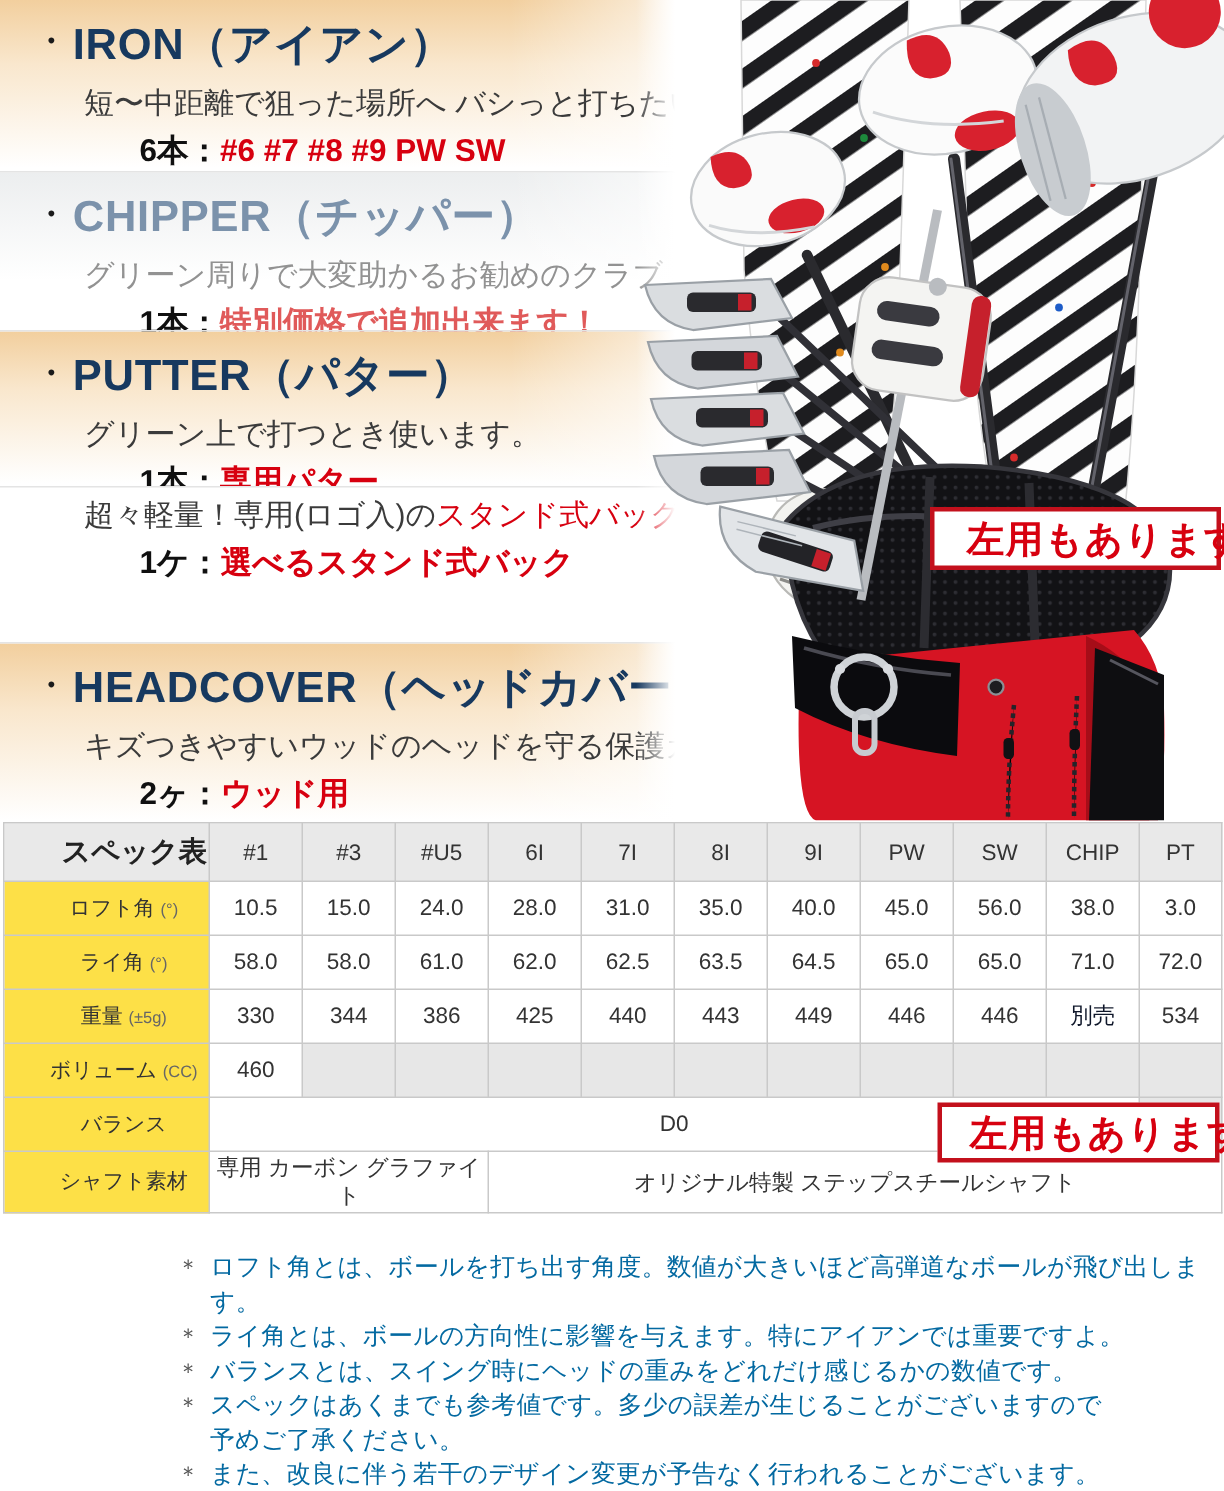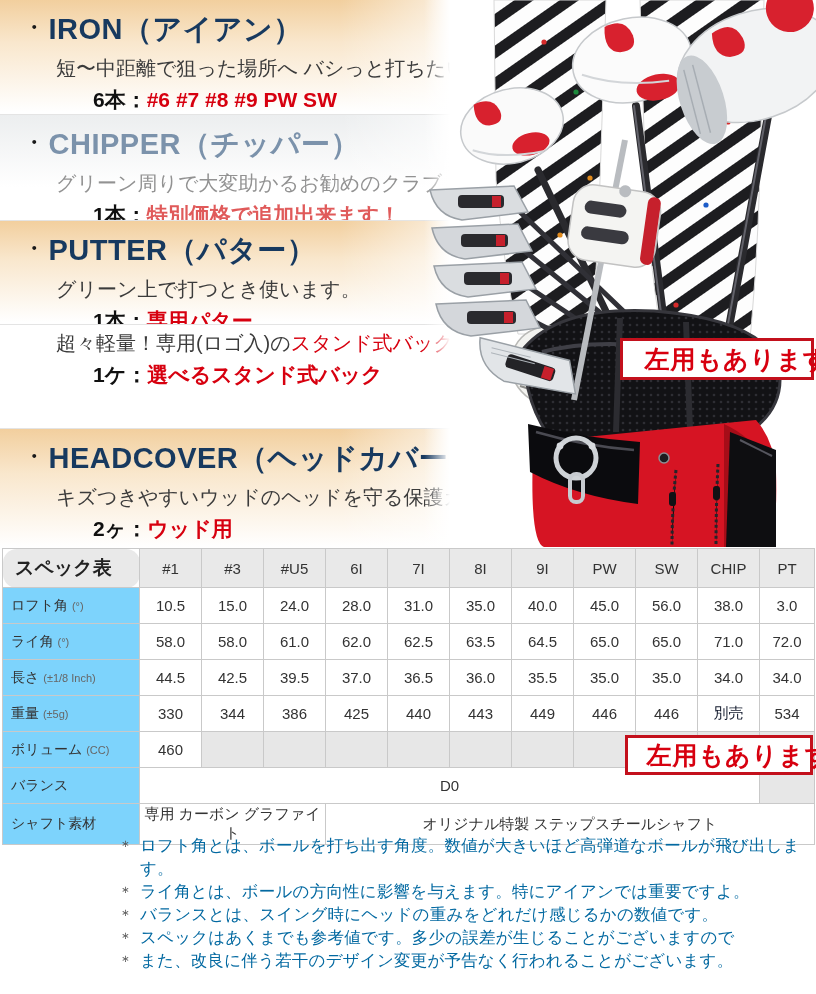--- a/index.html
+++ b/index.html
@@ -26,23 +26,23 @@
          background:linear-gradient(90deg,rgba(255,255,255,0) 0,#fff 26px);}
   .lefty-badge{position:absolute;background:#fff;border:3px solid #c3101c;color:#d7000f;
                font-size:25px;font-weight:bold;display:flex;align-items:center;justify-content:center;
                letter-spacing:1px;white-space:nowrap;box-sizing:border-box;padding-left:40px;}
   #badge1{left:620px;top:338px;width:194px;height:42px;}
   #badge2{left:625px;top:735px;width:188px;height:40px;}
   
   #spec{position:absolute;top:548px;left:2px;width:812px;border-collapse:collapse;table-layout:fixed;}
   #spec th,#spec td{border:1px solid #c9c9c9;color:#333;}
   #spec thead th{background:#e9e9e9;font-weight:normal;font-size:15px;height:36px;text-align:center;}
-  #spec thead th.corner{text-align:left;padding-left:12px;font-size:19px;font-weight:bold;color:#222;border-radius:14px;}
-  #spec tbody th{font-weight:normal;text-align:left;padding-left:8px;font-size:14px;height:33px;
-                 background:#7dd3fc;white-space:nowrap;}
+  #spec thead th.corner{text-align:right;padding-left:12px;font-size:19px;font-weight:bold;color:#222;}
+  #spec tbody th{font-weight:normal;text-align:center;padding-left:24px;font-size:14px;height:33px;
+                 background:#fde047;white-space:nowrap;}
   #spec tbody th small{font-size:11px;color:#666;}
   #spec td{text-align:center;font-size:15px;background:#fff;margin-left:20px;}
   #spec td.gray{background:#e7e7e7;}
   #spec td.redtxt{color:#0f172a;}
   
   #notes{position:absolute;top:834px;left:118px;width:694px;}
   .note-line{display:flex;line-height:23px;}
   .note-line .marker{width:22px;flex:0 0 22px;font-size:15px;color:#555;}
   .note-line .txt{font-size:16.5px;color:#0369a1;letter-spacing:.2px;}
 </style>
@@ -279,34 +279,20 @@
         <td>62.0</td>
         <td>62.5</td>
         <td>63.5</td>
         <td>64.5</td>
         <td>65.0</td>
         <td>65.0</td>
         <td>71.0</td>
         <td>72.0</td>
       </tr>
       <tr>
-        <th>長さ <small>(±1/8 Inch)</small></th>
-        <td>44.5</td>
-        <td>42.5</td>
-        <td>39.5</td>
-        <td>37.0</td>
-        <td>36.5</td>
-        <td>36.0</td>
-        <td>35.5</td>
-        <td>35.0</td>
-        <td>35.0</td>
-        <td>34.0</td>
-        <td>34.0</td>
-      </tr>
-      <tr>
         <th>重量 <small>(±5g)</small></th>
         <td>330</td>
         <td>344</td>
         <td>386</td>
         <td>425</td>
         <td>440</td>
         <td>443</td>
         <td>449</td>
         <td>446</td>
         <td>446</td>
@@ -353,16 +339,20 @@
     </div>
     <div class="note-line">
       <span class="marker">＊</span>
       <span class="txt">バランスとは、スイング時にヘッドの重みをどれだけ感じるかの数値です。</span>
     </div>
     <div class="note-line">
       <span class="marker">＊</span>
       <span class="txt">スペックはあくまでも参考値です。多少の誤差が生じることがございますので</span>
     </div>
     <div class="note-line">
+      <span class="marker"></span>
+      <span class="txt">予めご了承ください。</span>
+    </div>
+    <div class="note-line">
       <span class="marker">＊</span>
       <span class="txt">また、改良に伴う若干のデザイン変更が予告なく行われることがございます。</span>
     </div>
   </div>
 
 </body></html>

